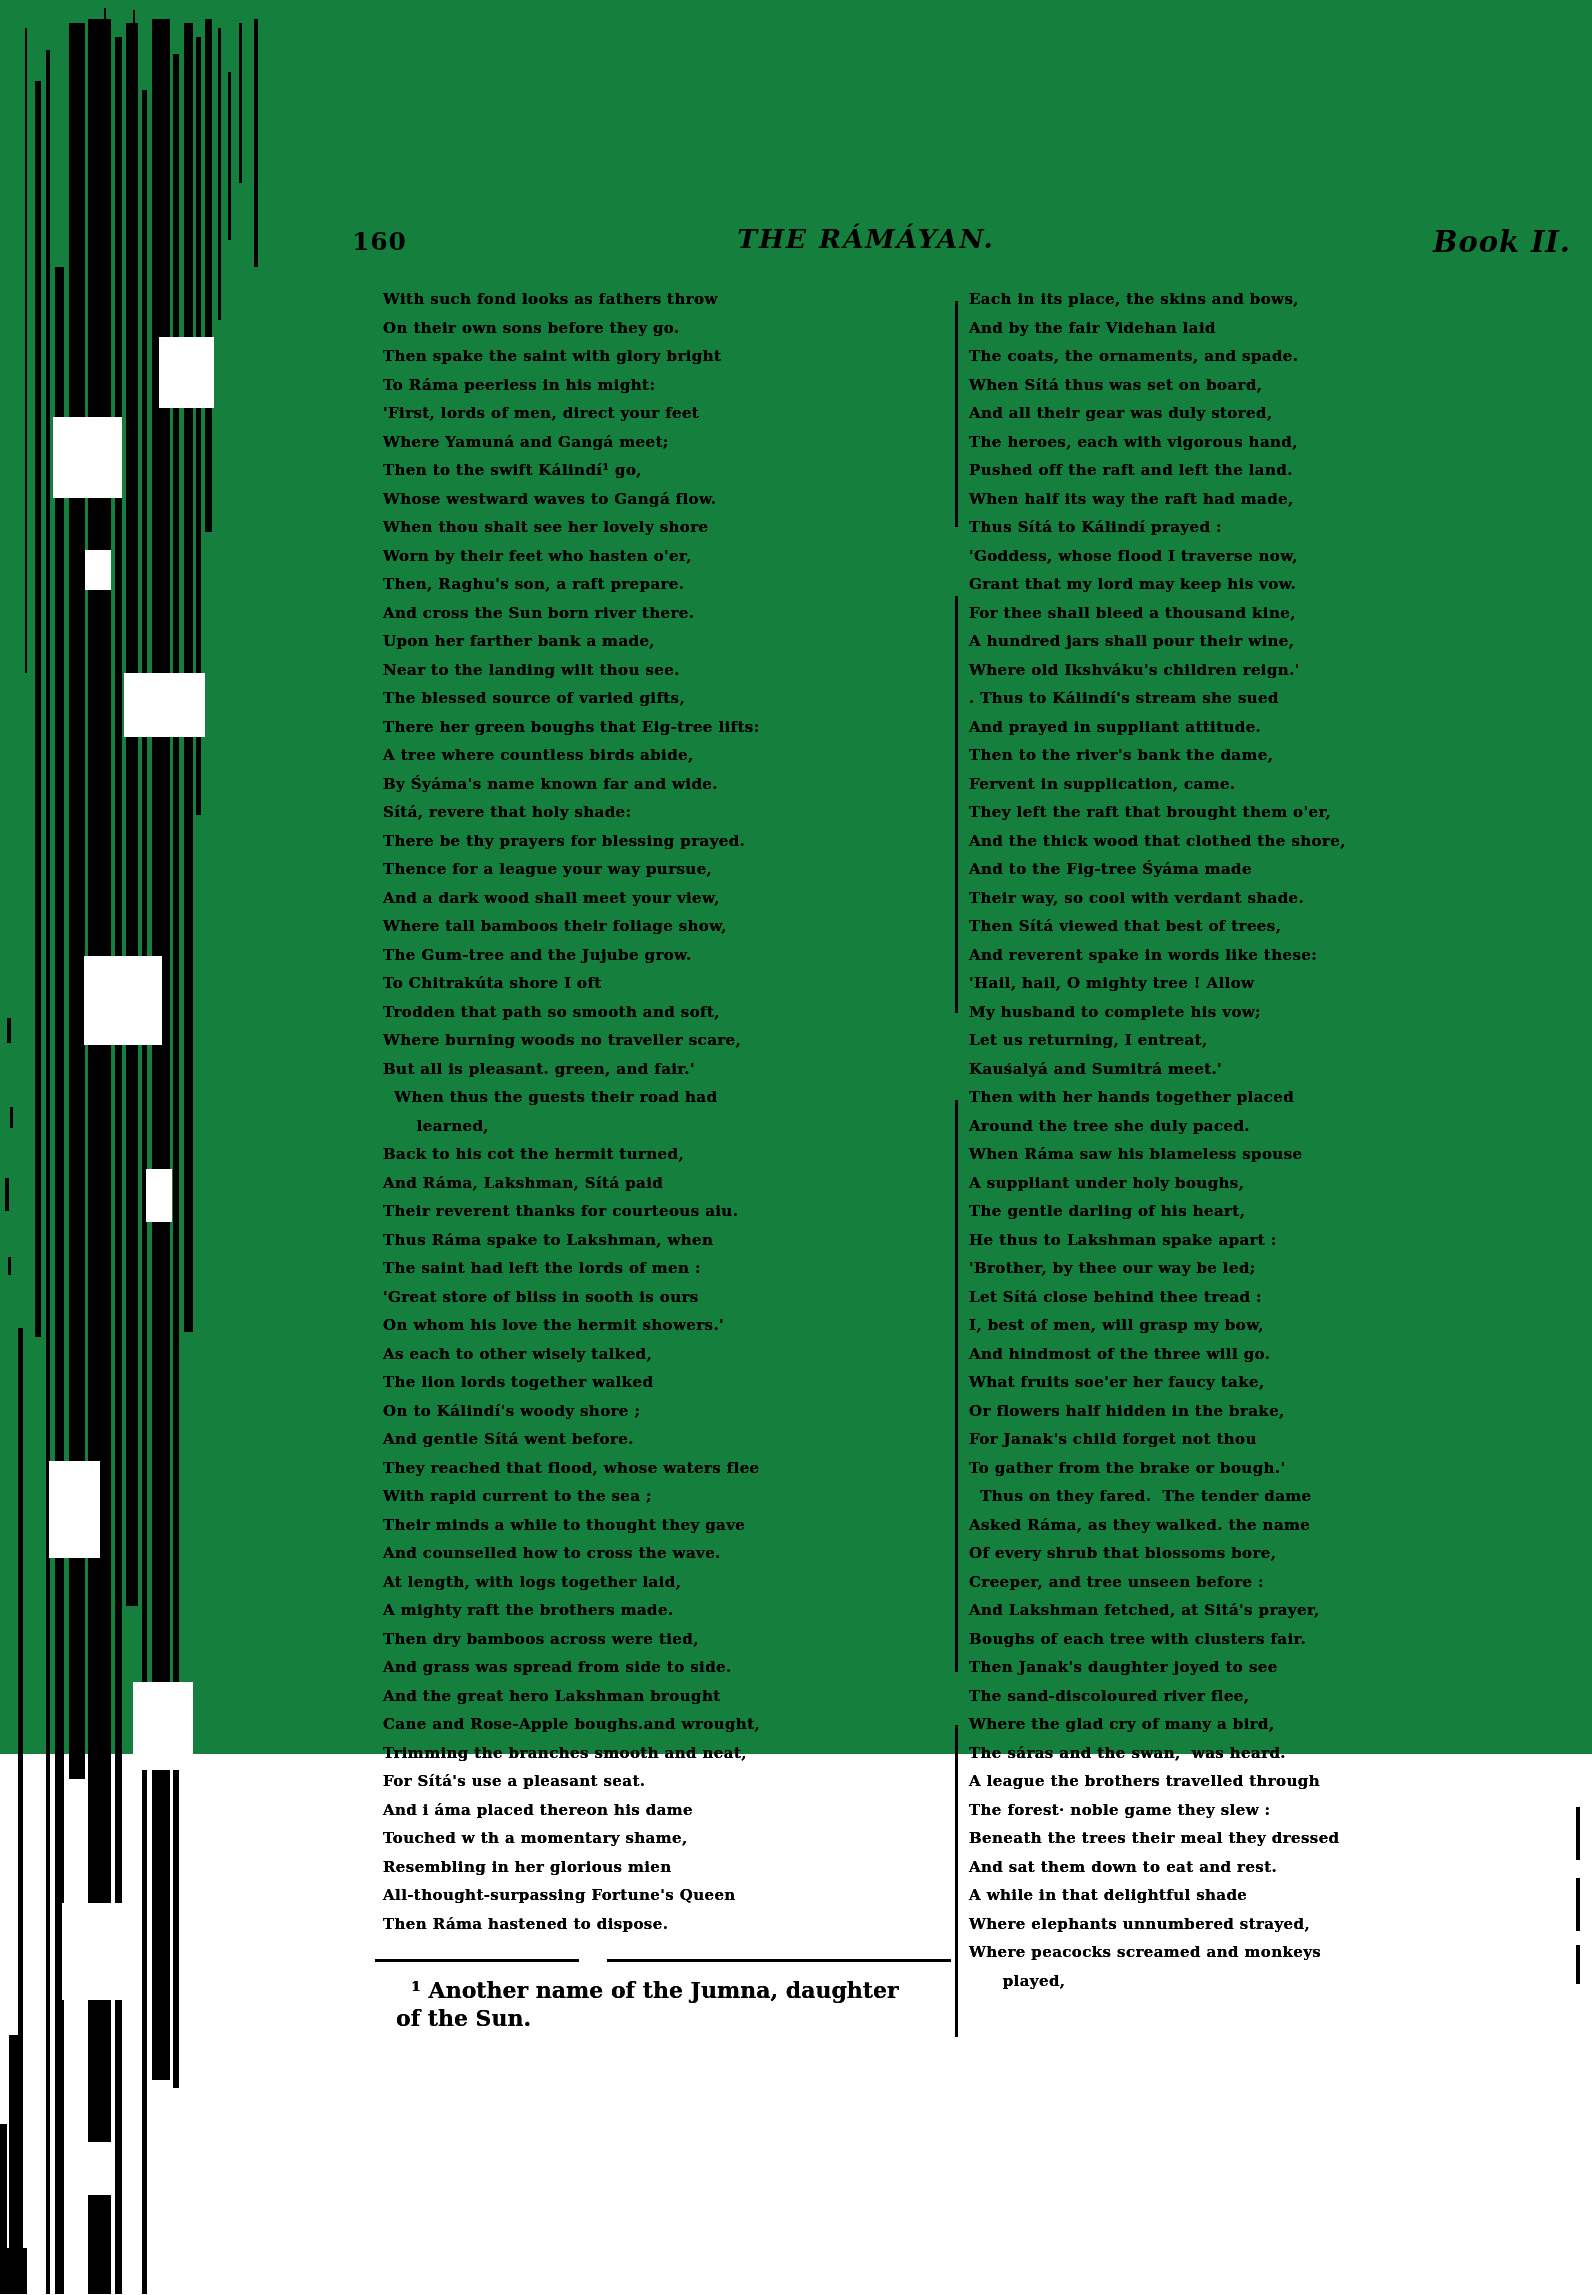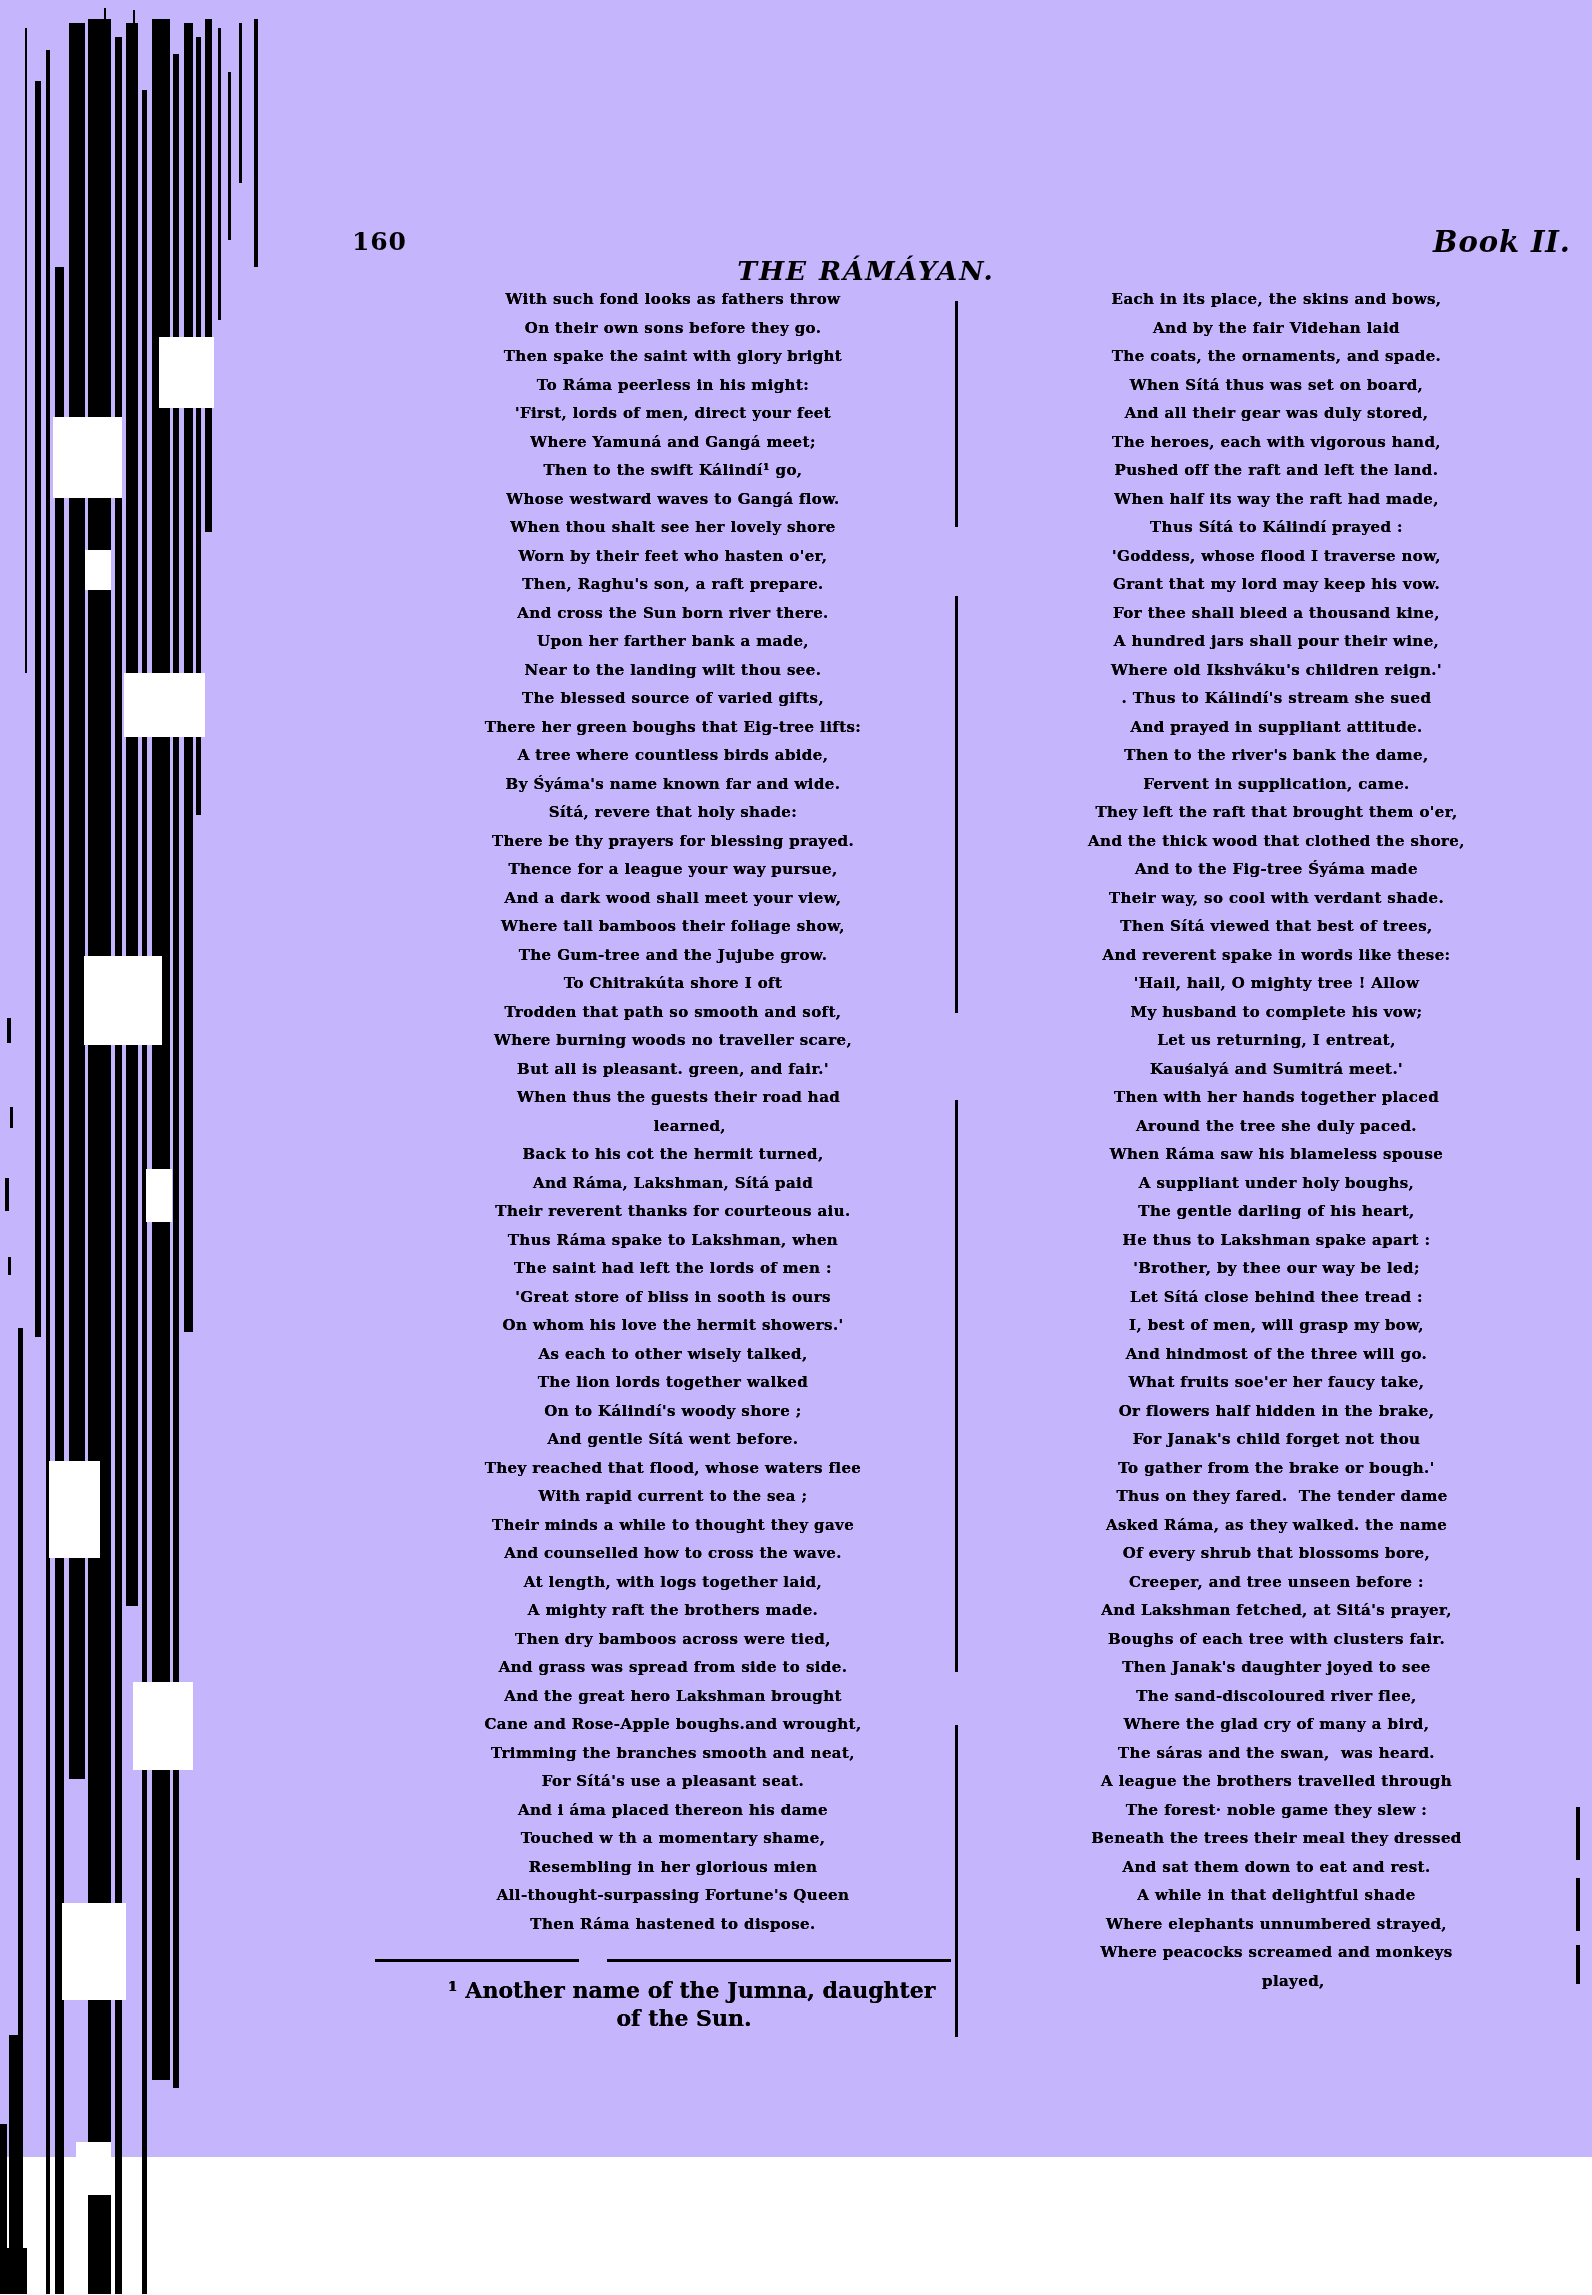--- a/index.html
+++ b/index.html
@@ -3,32 +3,31 @@
 <meta charset="utf-8">
 <style>
   html,body{margin:0;padding:0;}
   body{
     width:1592px;height:2295px;
     background:#ffffff;
     font-family:"DejaVu Serif","Liberation Serif",serif;
     color:#000;
     overflow:hidden;
   }
-  #page{position:relative;width:1592px;height:2157px;background:#c4b5fd;text-align:center;}
+  #page{position:relative;width:1592px;height:1754px;background:#15803d;}
 
   
   .hdr-num{
     position:absolute;left:352px;top:227px;
     font-size:25px;font-weight:700;letter-spacing:0.9px;
   }
   .hdr-title{
     position:absolute;left:866px;top:223px;transform:translateX(-50%);
     font-size:26.6px;font-weight:700;font-style:italic;letter-spacing:1.8px;
     white-space:nowrap;
-    margin-top:32px;
   }
   .hdr-book{
     position:absolute;left:1433px;top:225px;
     font-size:29px;font-weight:700;font-style:italic;letter-spacing:0.9px;
     white-space:nowrap;
   }
 
   
   .col{
     position:absolute;top:285px;

